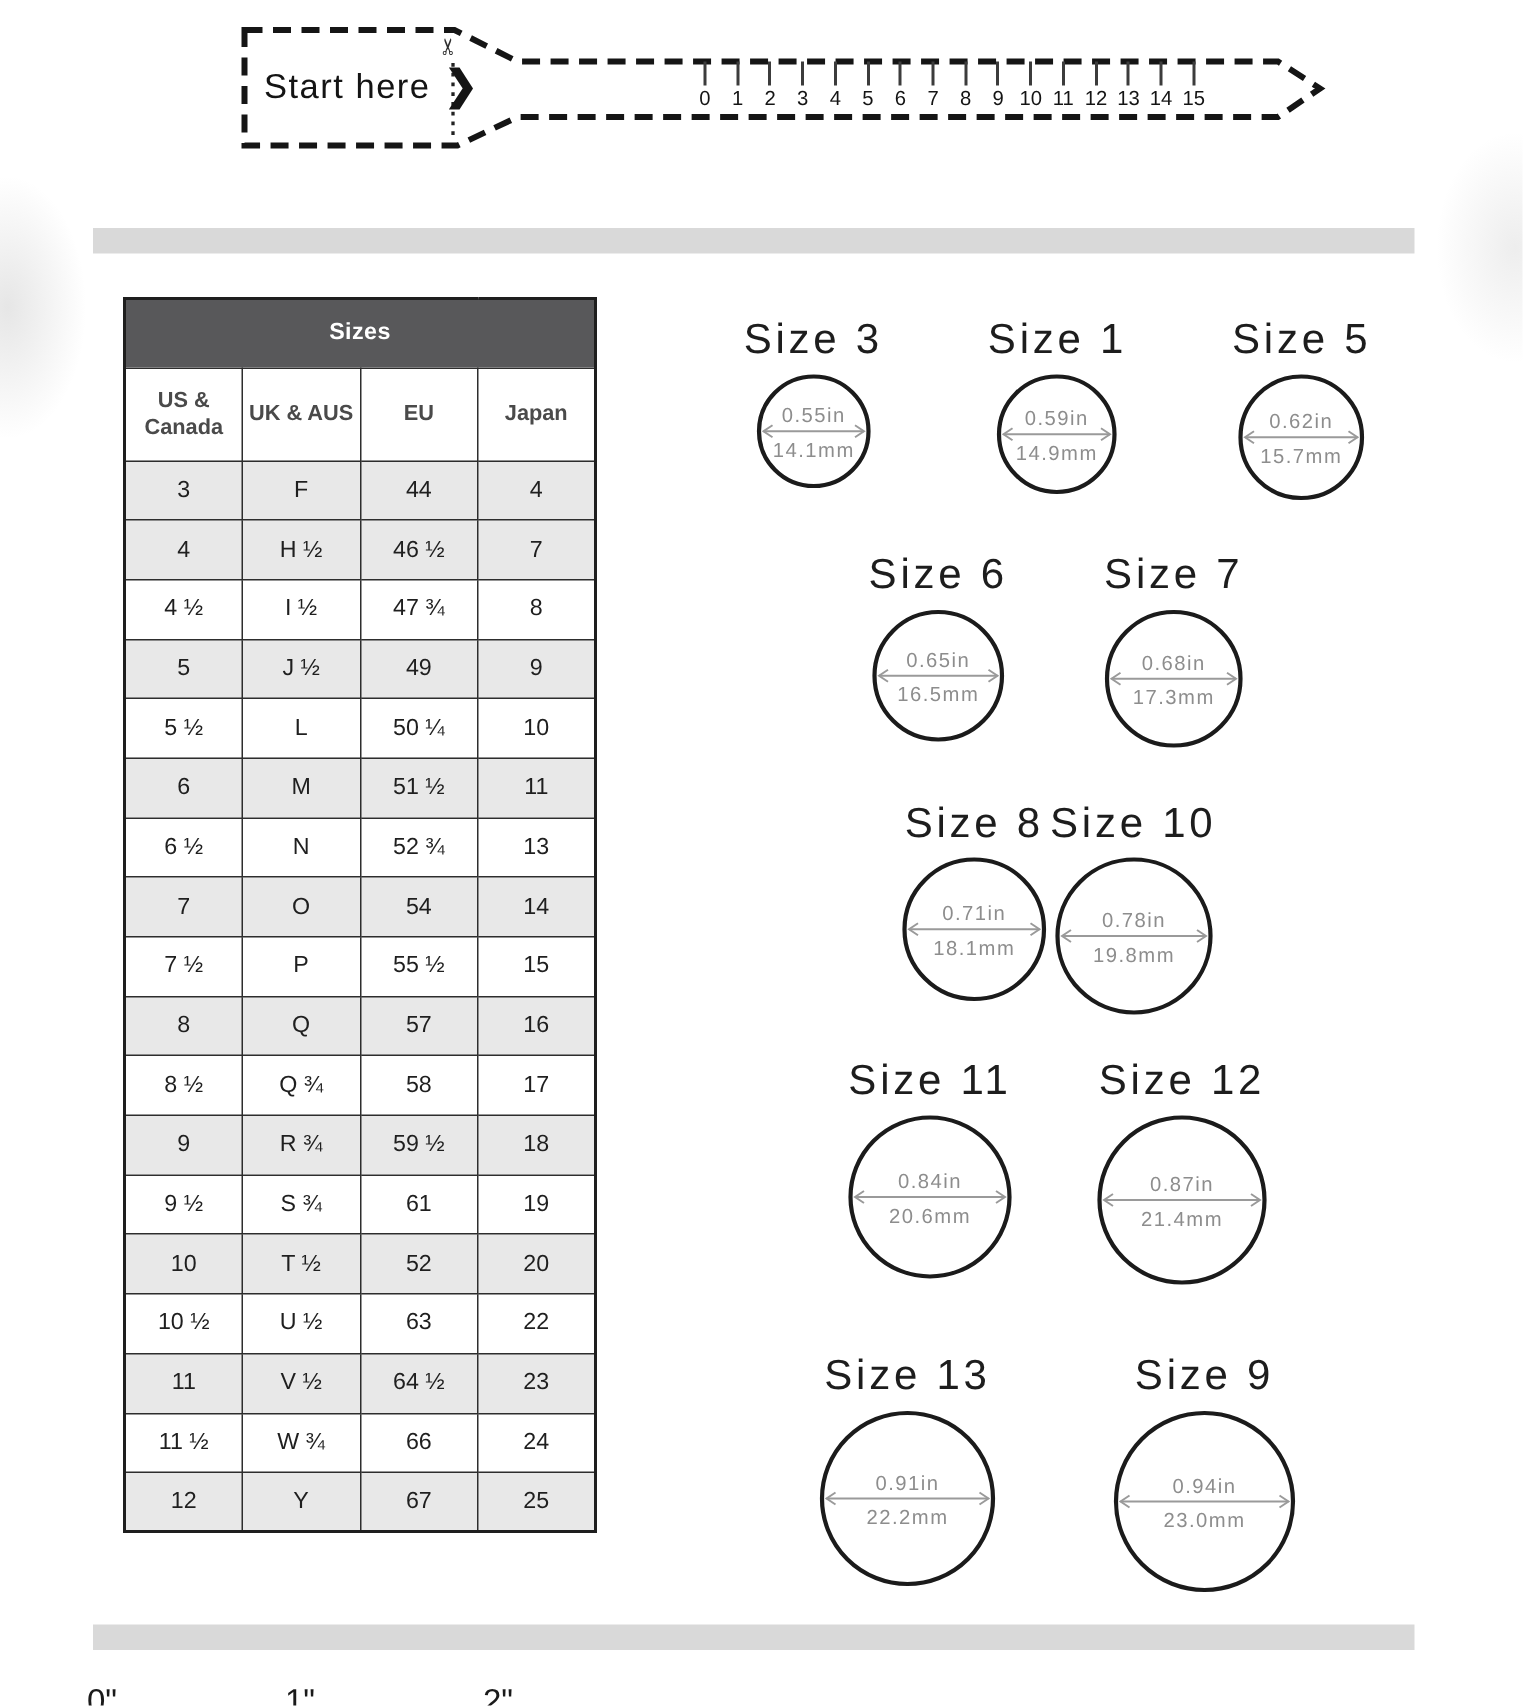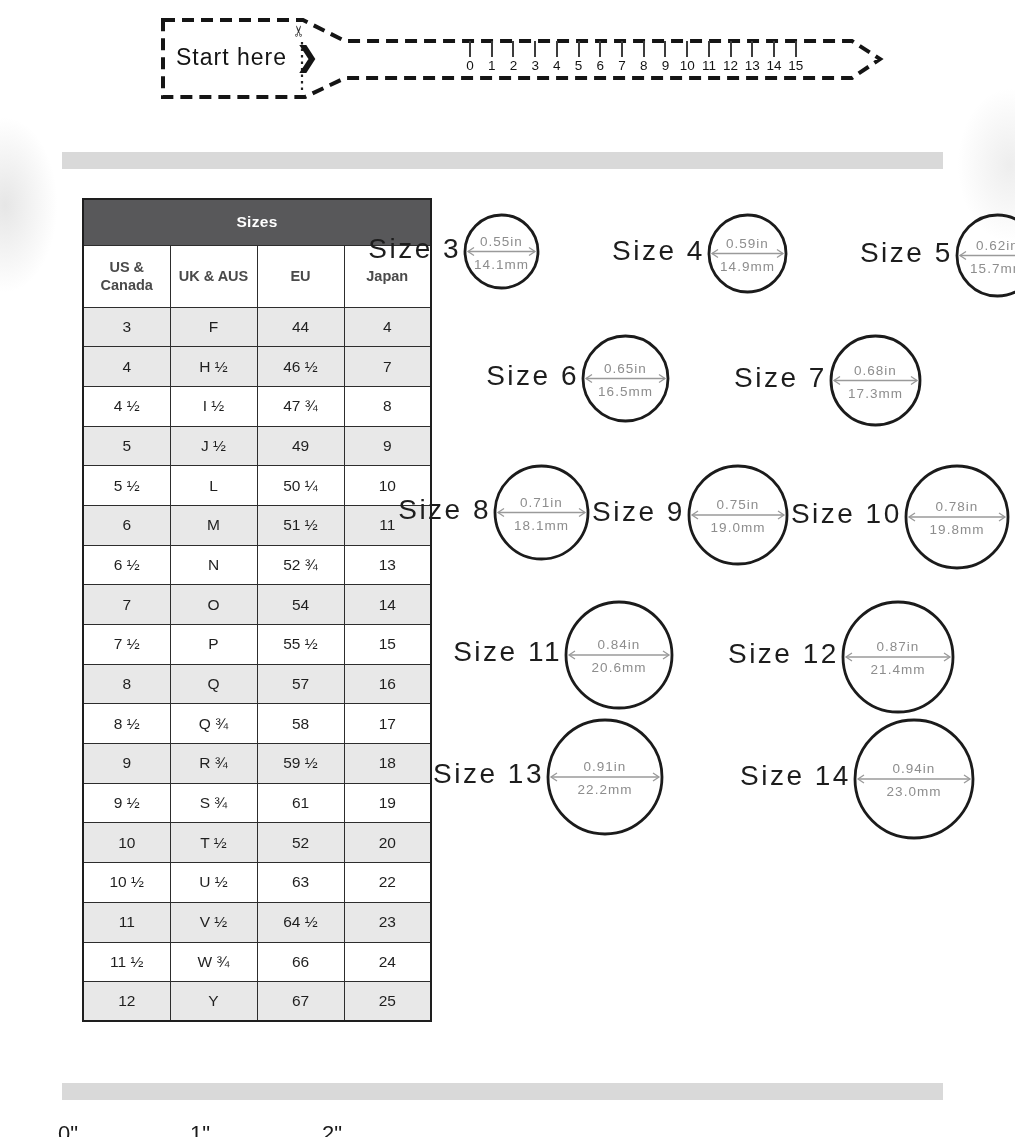--- a/index.html
+++ b/index.html
@@ -31,41 +31,41 @@
   .tick-item { display:flex; flex-direction:column; align-items:center; width:16px; }
   .tick-line { width:2px; height:16px; background:#3c3c3c; }
   .tick-num  { font-size:13.5px; color:#141414; margin-top:1px; }
 
   
   .bar { position:absolute; left:62px; width:881px; height:17px; background:#d9d9d9; }
   .bar-top { top:152px; }
   .bar-bottom { top:1083px; }
 
   
-  .size-table { position:absolute; left:82px; top:198px; width:350px;
+  .size-table { position:absolute; left:82px; top:198px; width:316px;
     border-collapse:collapse; table-layout:fixed;border-radius:18px; }
   .size-table th, .size-table td {
     border:1.5px solid #2d2d2d; text-align:center; vertical-align:middle; }
   .size-table { border:2.5px solid #1e1e1e; }
   .tbl-title th { height:46px; background:#58585a; color:#ffffff;
     font-size:15.5px; font-weight:700; letter-spacing:.3px; }
   .tbl-cols th { height:62px; background:#ffffff; color:#4a4a4a;
     font-size:14.5px; font-weight:700; line-height:1.25; }
   .size-table tbody td { height:39.7px; font-size:15.5px; color:#1f1f1f; background:#ffffff; }
   .size-table tbody tr.alt td { background:#e8e8e8; }
 
   
   .rings-panel { position:absolute; left:455px; top:198px; width:500px; }
   .ring-row { display:flex; justify-content:center; align-items:flex-start; }
   .row-0 { margin-top:13px; gap:70px; }
   .row-1 { margin-top:32px; gap:62px;text-align:center; }
   .row-2 { margin-top:33px; }
   .row-3 { margin-top:26px; gap:52px;text-align:right; }
-  .row-4 { gap:74px; }
-  .ring-item { display:flex; flex-direction:row; align-items:center; }
+  .row-4 { margin-top:43px; gap:74px; }
+  .ring-item { display:flex; flex-direction:column; align-items:center; }
   .ring-label { font-size:28px; letter-spacing:2.5px; color:#1d1d1d;
     white-space:nowrap; margin-bottom:5px; line-height:1.1; }
 
   
   .bottom-ruler { position:absolute; left:0; top:1121px; width:1015px; height:16px; }
   .bottom-ruler span { position:absolute; font-size:22px; color:#1a1a1a; }
   .inch-0 { left:58px; }
   .inch-1 { left:190px; }
   .inch-2 { left:322px; }
 </style>
@@ -285,21 +285,21 @@
         <svg width="81" height="81">
           <circle cx="40.5" cy="40.5" r="36.5" fill="none" stroke="#1b1b1b" stroke-width="2.8"></circle>
           <line x1="7" x2="74" y1="40.5" y2="40.5" stroke="#9a9a9a" stroke-width="1.3"></line>
           <polyline points="13,36.5 7,40.5 13,44.5" fill="none" stroke="#9a9a9a" stroke-width="1.3"></polyline>
           <polyline points="68,36.5 74,40.5 68,44.5" fill="none" stroke="#9a9a9a" stroke-width="1.3"></polyline>
           <text x="40.5" y="34.5" text-anchor="middle" fill="#8d8d8d" font-size="13.5" letter-spacing="1">0.55in</text>
           <text x="40.5" y="57.5" text-anchor="middle" fill="#8d8d8d" font-size="13.5" letter-spacing="1">14.1mm</text>
         </svg>
       </div>
       <div class="ring-item">
-        <div class="ring-label">Size 4</div>
+        <div class="ring-label">Size 1</div>
         <svg width="85" height="85">
           <circle cx="42.5" cy="42.5" r="38.5" fill="none" stroke="#1b1b1b" stroke-width="2.8"></circle>
           <line x1="7" x2="78" y1="42.5" y2="42.5" stroke="#9a9a9a" stroke-width="1.3"></line>
           <polyline points="13,38.5 7,42.5 13,46.5" fill="none" stroke="#9a9a9a" stroke-width="1.3"></polyline>
           <polyline points="72,38.5 78,42.5 72,46.5" fill="none" stroke="#9a9a9a" stroke-width="1.3"></polyline>
           <text x="42.5" y="36.5" text-anchor="middle" fill="#8d8d8d" font-size="13.5" letter-spacing="1">0.59in</text>
           <text x="42.5" y="59.5" text-anchor="middle" fill="#8d8d8d" font-size="13.5" letter-spacing="1">14.9mm</text>
         </svg>
       </div>
       <div class="ring-item">
@@ -344,31 +344,20 @@
         <svg width="101" height="101">
           <circle cx="50.5" cy="50.5" r="46.5" fill="none" stroke="#1b1b1b" stroke-width="2.8"></circle>
           <line x1="7" x2="94" y1="50.5" y2="50.5" stroke="#9a9a9a" stroke-width="1.3"></line>
           <polyline points="13,46.5 7,50.5 13,54.5" fill="none" stroke="#9a9a9a" stroke-width="1.3"></polyline>
           <polyline points="88,46.5 94,50.5 88,54.5" fill="none" stroke="#9a9a9a" stroke-width="1.3"></polyline>
           <text x="50.5" y="44.5" text-anchor="middle" fill="#8d8d8d" font-size="13.5" letter-spacing="1">0.71in</text>
           <text x="50.5" y="67.5" text-anchor="middle" fill="#8d8d8d" font-size="13.5" letter-spacing="1">18.1mm</text>
         </svg>
       </div>
       <div class="ring-item">
-        <div class="ring-label">Size 9</div>
-        <svg width="106" height="106">
-          <circle cx="53" cy="53" r="49" fill="none" stroke="#1b1b1b" stroke-width="2.8"></circle>
-          <line x1="7" x2="99" y1="53" y2="53" stroke="#9a9a9a" stroke-width="1.3"></line>
-          <polyline points="13,49 7,53 13,57" fill="none" stroke="#9a9a9a" stroke-width="1.3"></polyline>
-          <polyline points="93,49 99,53 93,57" fill="none" stroke="#9a9a9a" stroke-width="1.3"></polyline>
-          <text x="53" y="47" text-anchor="middle" fill="#8d8d8d" font-size="13.5" letter-spacing="1">0.75in</text>
-          <text x="53" y="70" text-anchor="middle" fill="#8d8d8d" font-size="13.5" letter-spacing="1">19.0mm</text>
-        </svg>
-      </div>
-      <div class="ring-item">
         <div class="ring-label">Size 10</div>
         <svg width="110" height="110">
           <circle cx="55" cy="55" r="51" fill="none" stroke="#1b1b1b" stroke-width="2.8"></circle>
           <line x1="7" x2="103" y1="55" y2="55" stroke="#9a9a9a" stroke-width="1.3"></line>
           <polyline points="13,51 7,55 13,59" fill="none" stroke="#9a9a9a" stroke-width="1.3"></polyline>
           <polyline points="97,51 103,55 97,59" fill="none" stroke="#9a9a9a" stroke-width="1.3"></polyline>
           <text x="55" y="49" text-anchor="middle" fill="#8d8d8d" font-size="13.5" letter-spacing="1">0.78in</text>
           <text x="55" y="72" text-anchor="middle" fill="#8d8d8d" font-size="13.5" letter-spacing="1">19.8mm</text>
         </svg>
       </div>
@@ -403,21 +392,21 @@
         <svg width="122" height="122">
           <circle cx="61" cy="61" r="57" fill="none" stroke="#1b1b1b" stroke-width="2.8"></circle>
           <line x1="7" x2="115" y1="61" y2="61" stroke="#9a9a9a" stroke-width="1.3"></line>
           <polyline points="13,57 7,61 13,65" fill="none" stroke="#9a9a9a" stroke-width="1.3"></polyline>
           <polyline points="109,57 115,61 109,65" fill="none" stroke="#9a9a9a" stroke-width="1.3"></polyline>
           <text x="61" y="55" text-anchor="middle" fill="#8d8d8d" font-size="13.5" letter-spacing="1">0.91in</text>
           <text x="61" y="78" text-anchor="middle" fill="#8d8d8d" font-size="13.5" letter-spacing="1">22.2mm</text>
         </svg>
       </div>
       <div class="ring-item">
-        <div class="ring-label">Size 14</div>
+        <div class="ring-label">Size 9</div>
         <svg width="126" height="126">
           <circle cx="63" cy="63" r="59" fill="none" stroke="#1b1b1b" stroke-width="2.8"></circle>
           <line x1="7" x2="119" y1="63" y2="63" stroke="#9a9a9a" stroke-width="1.3"></line>
           <polyline points="13,59 7,63 13,67" fill="none" stroke="#9a9a9a" stroke-width="1.3"></polyline>
           <polyline points="113,59 119,63 113,67" fill="none" stroke="#9a9a9a" stroke-width="1.3"></polyline>
           <text x="63" y="57" text-anchor="middle" fill="#8d8d8d" font-size="13.5" letter-spacing="1">0.94in</text>
           <text x="63" y="80" text-anchor="middle" fill="#8d8d8d" font-size="13.5" letter-spacing="1">23.0mm</text>
         </svg>
       </div>
     </div>

